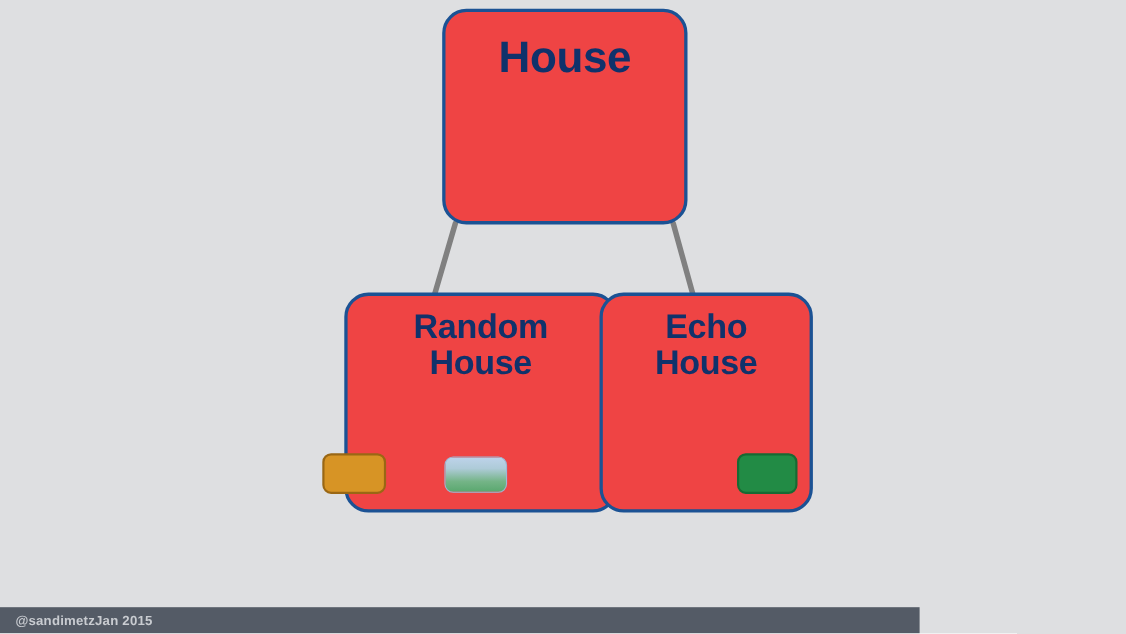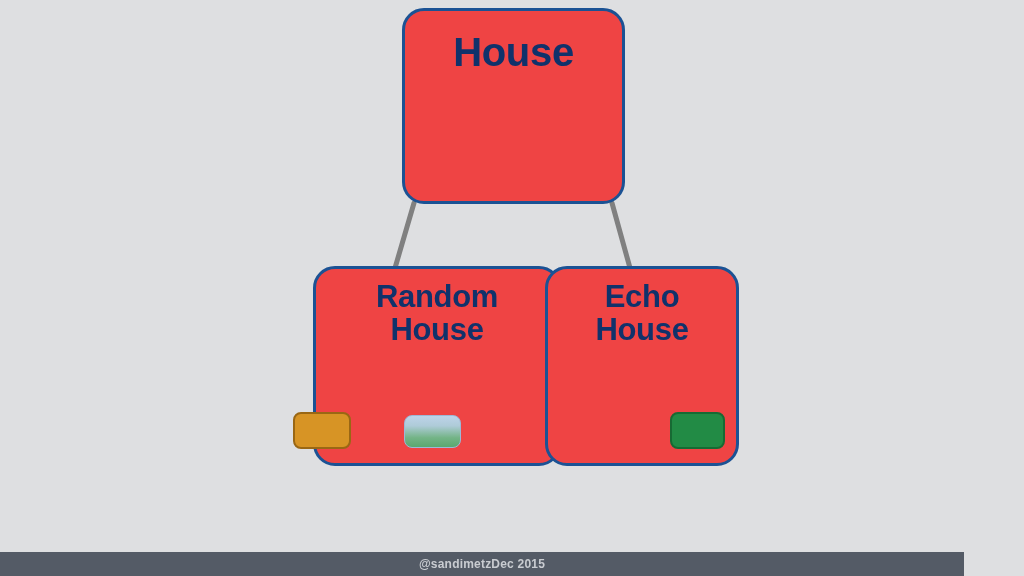--- a/index.html
+++ b/index.html
@@ -94,26 +94,26 @@
   }
   #chip-random-left  { left: 293px; top: 412px; width: 58px;  height: 37px; }
   #chip-random-right { left: 404px; top: 415px; width: 57px;  height: 33px; }
   #chip-echo-right   { left: 670px; top: 412px; width: 55px;  height: 37px; }
 
   
   #footer {
     position: absolute;
     left: 0;
     bottom: 0;
-    width: 964px;
+    width: 836px;
     height: 24px;
     background: #545b66;
     display: flex;
     align-items: center;
-    justify-content: center;
+    justify-content: flex-start;
     padding: 0 14px;
     box-sizing: border-box;
   }
   #footer span {
     color: #c9ccd1;
     font-size: 12px;
     font-weight: bold;
     letter-spacing: 0.2px;
   }
 </style>
@@ -149,16 +149,16 @@
   <div id="chip-random-right" class="method-chip chip-ghost-green"></div>
 
   <div id="box-echo" class="class-box">
     <div class="class-title">Echo
 House</div>
   </div>
   <div id="chip-echo-right" class="method-chip chip-solid-green"></div>
 
   <div id="footer">
     <span>@sandimetz</span>
-    <span>Dec 2015</span>
+    <span>Jan 2015</span>
   </div>
 
 </div>
 
 </body></html>

